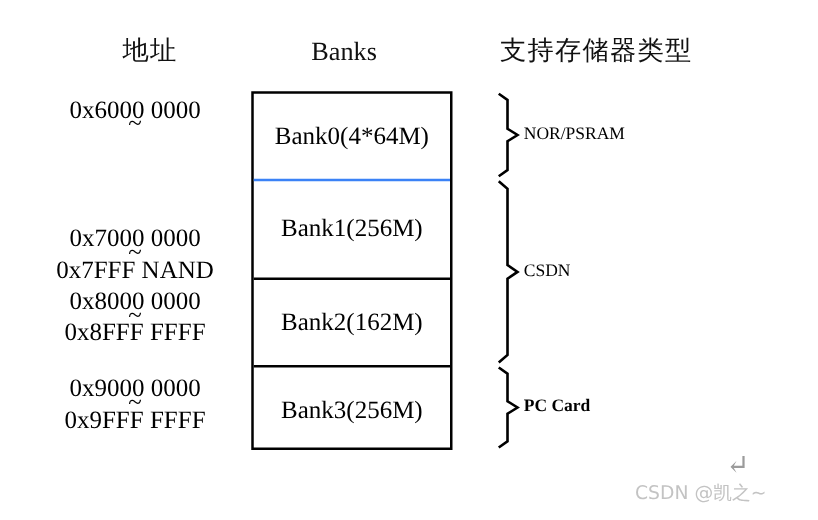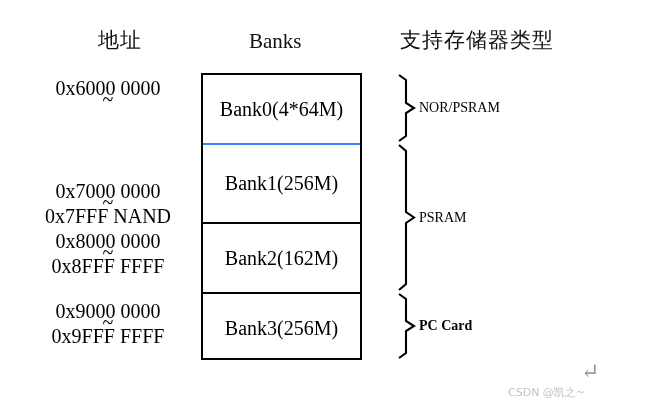--- a/index.html
+++ b/index.html
@@ -111,21 +111,21 @@
     left: 581px;
     top: 361px;
     font-size: 22px;
     color: #9b9b9b;
     line-height: 1;
   }
   #wm-text {
     position: absolute;
     left: 508px;
     top: 387px;
-    font-size: 11px;
+    font-size: 15px;
     color: #c3c3c3;
     font-family: "DejaVu Sans", "Liberation Sans", sans-serif;
     white-space: nowrap;
     line-height: 1;
   }
 </style>
 </head>
 <body>
 
 <div class="canvas">
@@ -173,21 +173,21 @@
     <svg class="brace-svg" width="22" height="70" viewBox="0 0 22 70">
       <path d="M3 2 L10 7 L10 30 L18 35 L10 40 L10 63 L3 68" fill="none" stroke="#000" stroke-width="2.1" stroke-linejoin="miter" stroke-linecap="butt"></path>
     </svg>
     <span class="type-label">NOR/PSRAM</span>
   </div>
 
   <div class="brace-group" id="grp-nand">
     <svg class="brace-svg" width="22" height="149" viewBox="0 0 22 149">
       <path d="M3 2 L10 8 L10 69 L18 74.5 L10 80 L10 141 L3 147" fill="none" stroke="#000" stroke-width="2.1" stroke-linejoin="miter" stroke-linecap="butt"></path>
     </svg>
-    <span class="type-label">PSRAM</span>
+    <span class="type-label">CSDN</span>
   </div>
 
   <div class="brace-group" id="grp-pc">
     <svg class="brace-svg" width="22" height="68" viewBox="0 0 22 68">
       <path d="M3 2 L10 7 L10 29 L18 34 L10 39 L10 61 L3 66" fill="none" stroke="#000" stroke-width="2.1" stroke-linejoin="miter" stroke-linecap="butt"></path>
     </svg>
     <span class="type-label">PC Card</span>
   </div>
 
   <div id="wm-arrow">↵</div>

